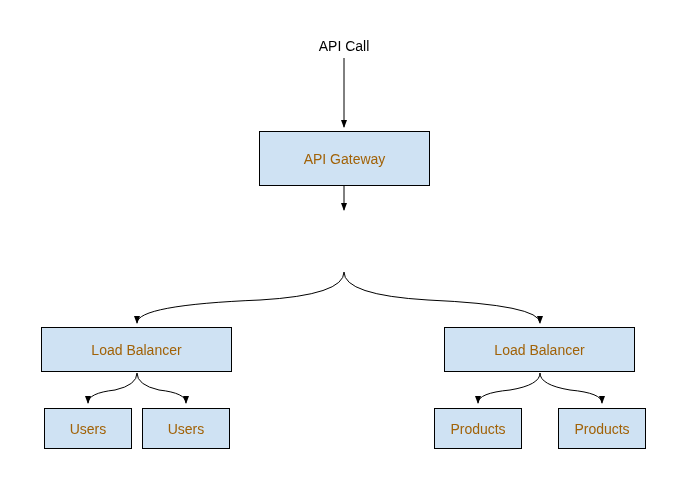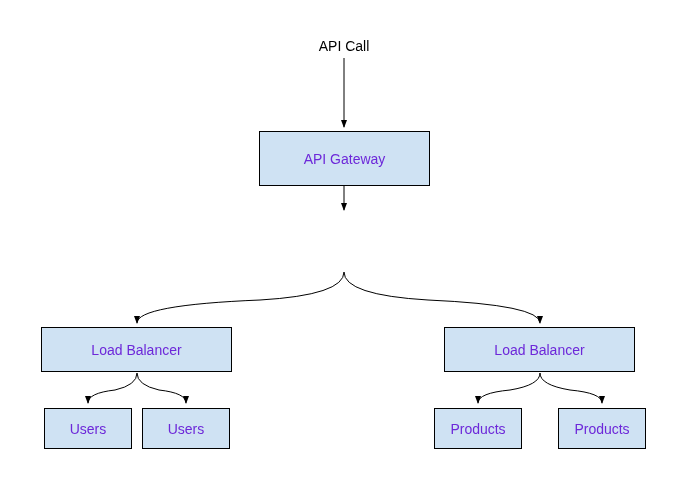--- a/index.html
+++ b/index.html
@@ -24,21 +24,21 @@
       text-align: center;
     }
     .box {
       position: absolute;
       background: #cfe2f3;
       border: 1px solid #000000;
       display: flex;
       align-items: center;
       justify-content: center;
       font-size: 14px;
-      color: #6d28d9;
+      color: #a16207;
       box-sizing: border-box;
     }
     svg {
       position: absolute;
       top: 0;
       left: 0;
       width: 689px;
       height: 500px;
       pointer-events: none;
     }

